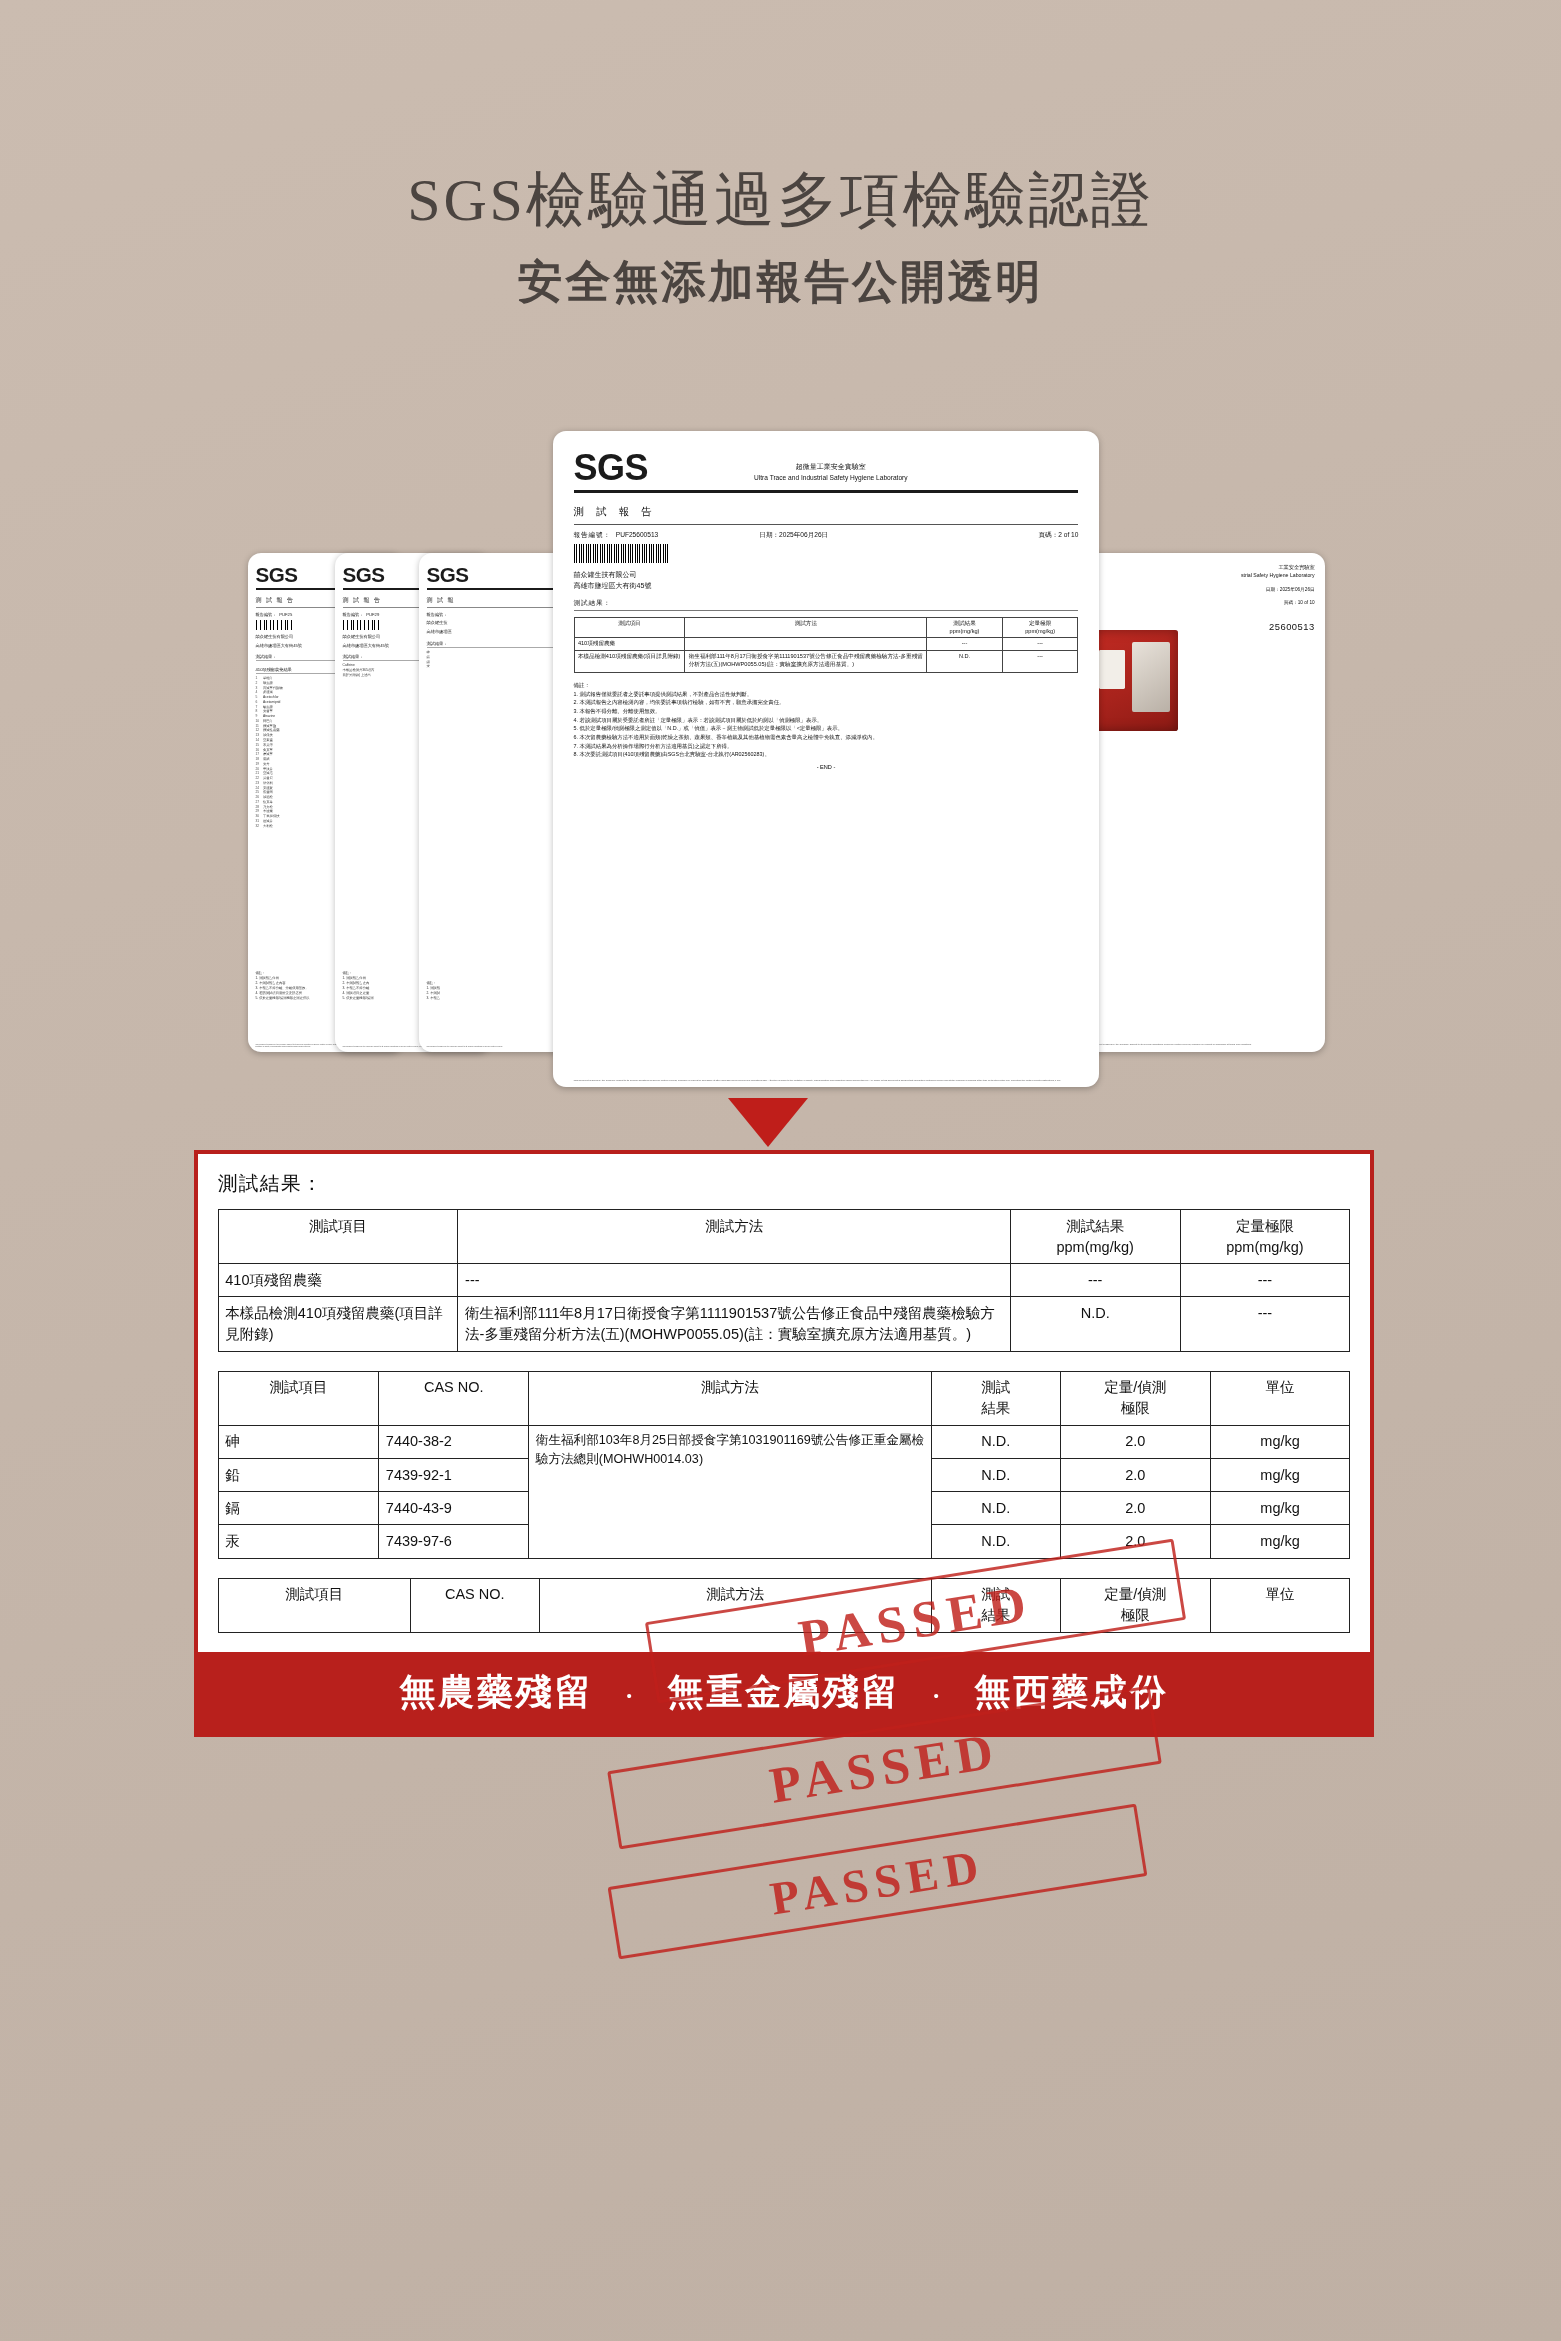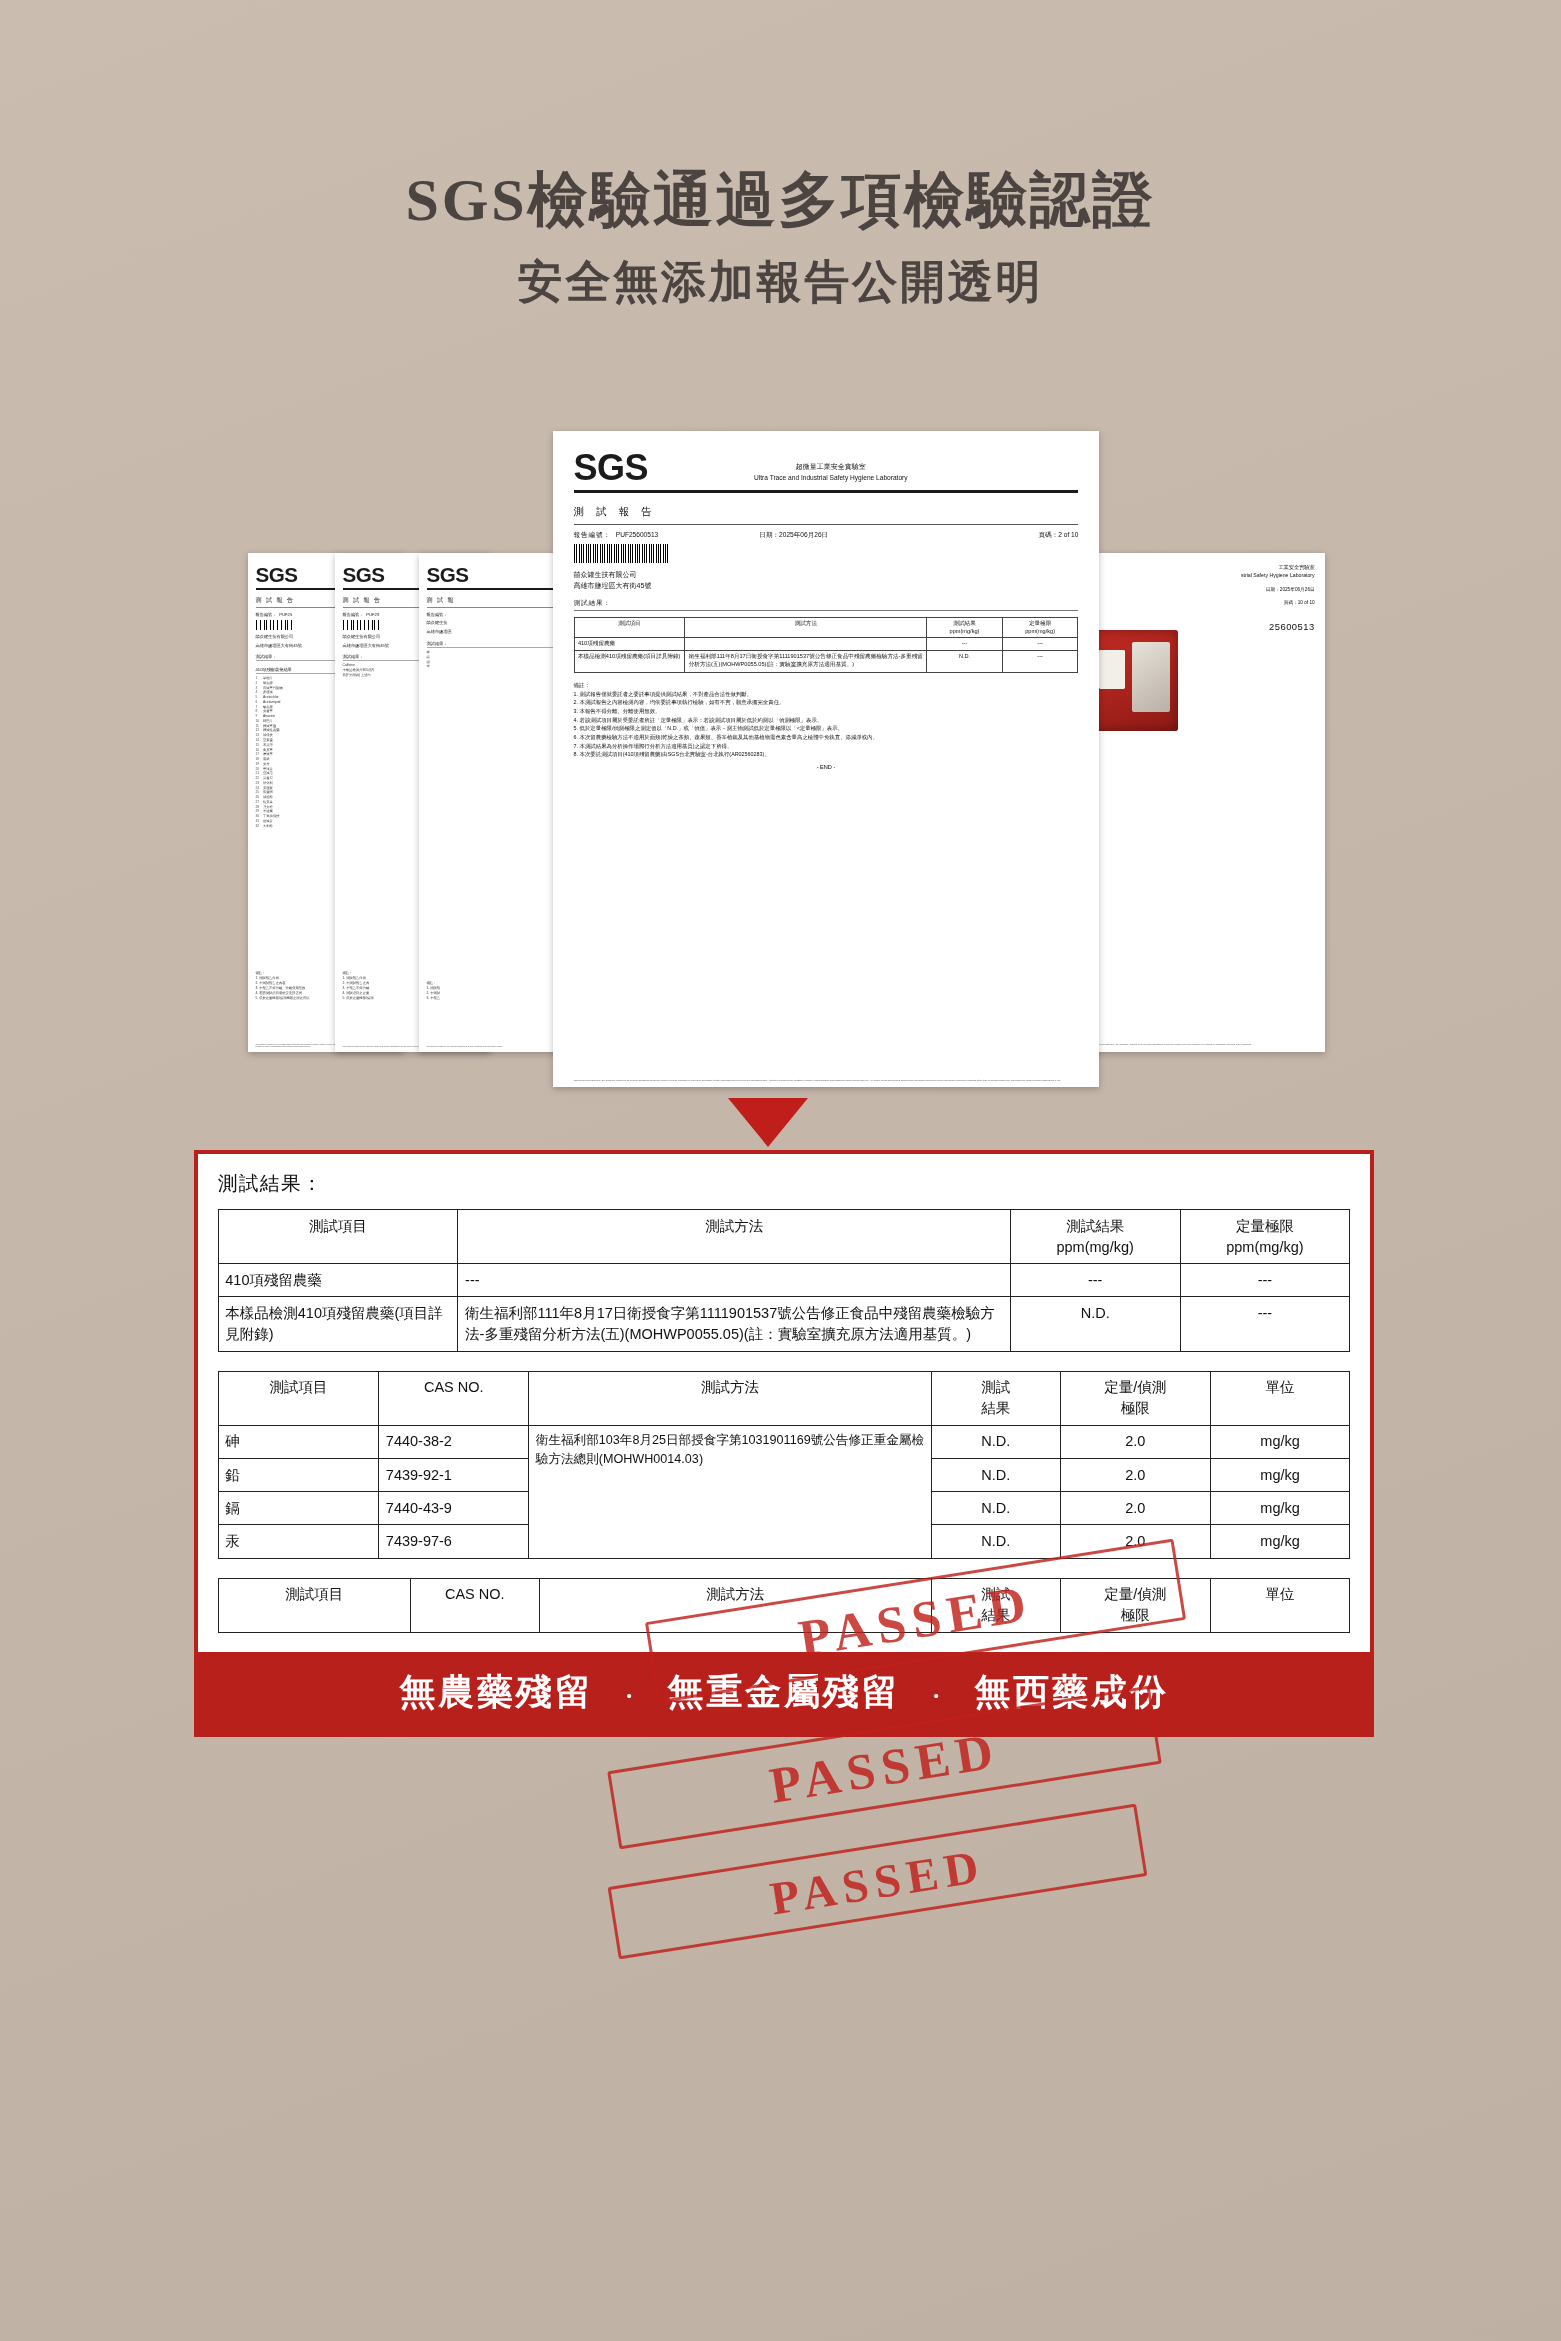--- a/index.html
+++ b/index.html
@@ -19,21 +19,21 @@
   .headline-wrap {
     position: absolute;
     top: 166px;
     left: 0;
     width: 1561px;
     text-align: center;
   }
   .headline-main {
     font-family: "Liberation Serif", serif;
     font-size: 60px;
-    font-weight: bold;
+    font-weight: normal;
     color: #4b4440;
     letter-spacing: 2.8px;
     line-height: 1.15;
     text-align: center;
   }
   .headline-sub {
     font-family: "Liberation Serif", serif;
     font-size: 45px;
     font-weight: bold;
     color: #4b4440;
@@ -47,20 +47,21 @@
     top: 422px;
     left: 234px;
     width: 1105px;
     height: 731px;
   }
   .sheet {
     position: absolute;
     background: #ffffff;
     box-shadow: 0 1.9px 6.6px rgba(0,0,0,0.25);
     overflow: hidden;
+    border-radius: 13px;
   }
   .sheet-a { left: 14px;  top: 131px; width: 155px; height: 499px; }
   .sheet-b { left: 101px; top: 131px; width: 155px; height: 499px; }
   .sheet-c { left: 185px; top: 131px; width: 169px; height: 499px; }
   .sheet-main { left: 319px; top: 9.4px;  width: 546px; height: 656px; z-index: 5;}
   .sheet-right { left: 843px; top: 131px; width: 248px; height: 499px; }
 
   .sgs-logo {
     font-family: "Liberation Sans", sans-serif;
     font-weight: bold;

